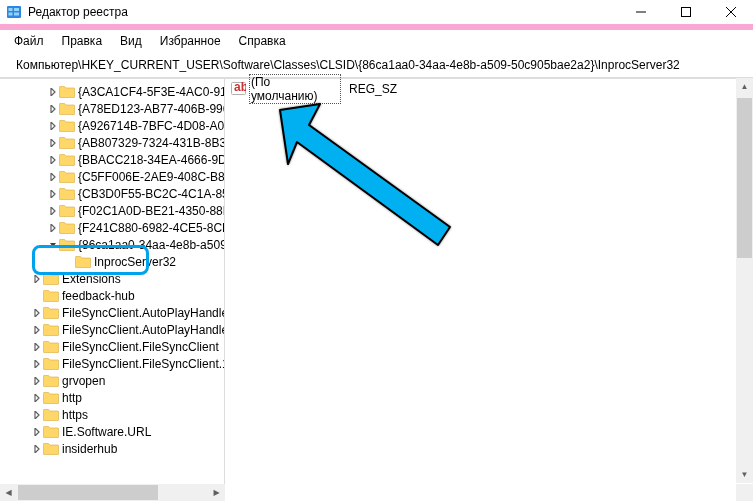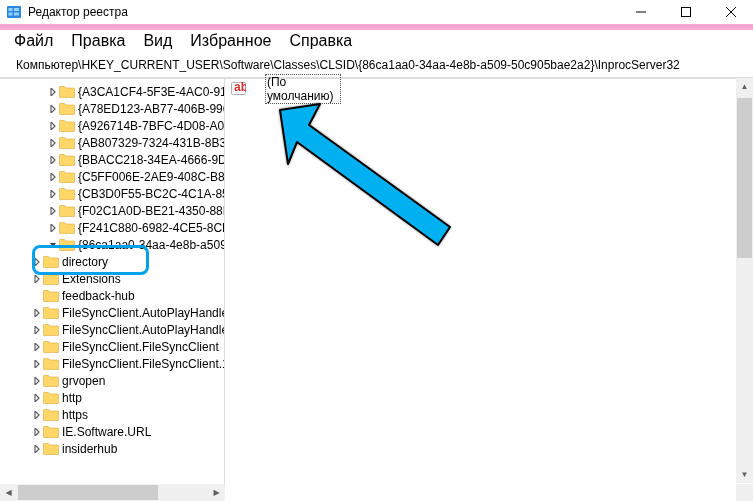--- a/index.html
+++ b/index.html
@@ -5,42 +5,42 @@
 * { margin:0; padding:0; box-sizing:border-box; font-family:"Segoe UI",Tahoma,sans-serif; font-size:12px; }
 body { background:#fff; width:753px; height:501px; overflow:hidden; position:relative; }
 
 .titlebar { height:30px; display:flex; align-items:center; border-bottom:6px solid #f9a8d4; }
 .titlebar .app-icon { width:16px; height:16px; margin:0 6px; }
 .titlebar .title { flex:1; font-size:12px; }
 .win-controls { display:flex; height:100%; }
 .win-controls > div { width:45px; display:flex; align-items:center; justify-content:center; }
 
 .menubar { height:22px; display:flex; align-items:center; padding:0 6px; gap:2px; }
-.menubar span { padding:2px 8px; font-size:16px; }
+.menubar span { padding:2px 8px; font-size:12px; }
 
 .address { height:26px; display:flex; align-items:center; padding:0 16px; border-bottom:1px solid #ddd; font-size:12px; white-space:nowrap; overflow:hidden; }
 
 .content { display:flex; height:calc(100% - 78px); border-top:1px solid #ddd; }
 
 .tree { width:225px; overflow:hidden; border-right:1px solid #ddd; padding:4px 0; background:#fff; }
 .tree-row { display:flex; align-items:center; height:17px; padding-left:0; white-space:nowrap; position:relative; }
 .twisty { width:13px; height:13px; display:inline-flex; align-items:center; justify-content:center; color:#404040; font-size:9px; flex-shrink:0; }
 .folder-icon { width:16px; height:13px; margin-right:3px; flex-shrink:0; }
 .tree-row span.lbl { font-size:12px; color:#000; }
 .indent-2 { padding-left:30px; }
 .indent-3 { padding-left:46px; }
 .indent-4 { padding-left:62px; }
 .highlight-box { border:3px solid #00a2ed; border-radius:8px; position:absolute; }
 
 .cols { flex:1; display:flex; flex-direction:column; }
 .col-head { display:flex; height:23px; border-bottom:1px solid #e5e5e5; }
 .col-head > div { padding:3px 8px; border-right:1px solid #e5e5e5; font-size:12px; }
 .list-body { flex:1; }
 .list-row { display:flex; height:19px; align-items:center; }
-.cell-name { width:116px; padding-left:6px; display:flex; align-items:center; gap:19px; }
+.cell-name { width:116px; padding-left:6px; display:flex; align-items:center; gap:3px; }
 .cell-type { width:110px; padding-left:8px; }
 .cell-val { flex:1; padding-left:8px; }
 .val-icon { width:15px; height:15px; flex-shrink:0; }
 .sel-box { border:1px dotted #555; padding:0 1px; }
 
 .arrow { position:absolute; pointer-events:none; }
 
 .scrollbar-v { position:absolute; right:0; top:78px; bottom:18px; width:17px; background:#f0f0f0; }
 .scrollbar-v .thumb { position:absolute; left:1px; right:1px; top:20px; height:160px; background:#cdcdcd; }
 .scrollbar-v .arrow-btn { position:absolute; left:0; right:0; height:17px; display:flex; align-items:center; justify-content:center; font-size:8px; color:#606060;}
@@ -196,30 +196,26 @@
         <span class="twisty">
           <svg width="8" height="8">
             <path d="M1 2 L7 2 L4 6 Z" fill="#404040"></path>
           </svg>
         </span>
         <svg class="folder-icon" viewBox="0 0 16 13">
           <path d="M0.5 2.5 L0.5 12 Q0.5 12.5 1 12.5 L15 12.5 Q15.5 12.5 15.5 12 L15.5 3.5 Q15.5 3 15 3 L7 3 L5.5 1.5 L1 1.5 Q0.5 1.5 0.5 2 Z" fill="#ffd768" stroke="#d9a93e" stroke-width="0.6"></path>
         </svg>
         <span class="lbl">{86ca1aa0-34aa-4e8b-a509-</span>
       </div>
-      <div class="tree-row indent-2">
-        <span class="twisty">
-          <svg width="8" height="8">
-            <path d="M2 0 L6 4 L2 8 Z" fill="none" stroke="#606060" stroke-width="1.2"></path>
-          </svg>
-        </span>
-        <svg class="folder-icon" viewBox="0 0 16 13">
-          <path d="M0.5 2.5 L0.5 12 Q0.5 12.5 1 12.5 L15 12.5 Q15.5 12.5 15.5 12 L15.5 3.5 Q15.5 3 15 3 L7 3 L5.5 1.5 L1 1.5 Q0.5 1.5 0.5 2 Z" fill="#ffd768" stroke="#d9a93e" stroke-width="0.6"></path>
-        </svg>
-        <span class="lbl">directory</span>
+      <div class="tree-row indent-4">
+        <span class="twisty"></span>
+        <svg class="folder-icon" viewBox="0 0 16 13">
+          <path d="M0.5 2.5 L0.5 12 Q0.5 12.5 1 12.5 L15 12.5 Q15.5 12.5 15.5 12 L15.5 3.5 Q15.5 3 15 3 L7 3 L5.5 1.5 L1 1.5 Q0.5 1.5 0.5 2 Z" fill="#ffd768" stroke="#d9a93e" stroke-width="0.6"></path>
+        </svg>
+        <span class="lbl">InprocServer32</span>
       </div>
       <div class="tree-row indent-2">
         <span class="twisty">
           <svg width="8" height="8">
             <path d="M2 0 L6 4 L2 8 Z" fill="none" stroke="#606060" stroke-width="1.2"></path>
           </svg>
         </span>
         <svg class="folder-icon" viewBox="0 0 16 13">
           <path d="M0.5 2.5 L0.5 12 Q0.5 12.5 1 12.5 L15 12.5 Q15.5 12.5 15.5 12 L15.5 3.5 Q15.5 3 15 3 L7 3 L5.5 1.5 L1 1.5 Q0.5 1.5 0.5 2 Z" fill="#ffd768" stroke="#d9a93e" stroke-width="0.6"></path>
         </svg>
@@ -335,20 +331,21 @@
   <div class="cols">
     <div class="list-body">
       <div class="list-row">
         <div class="cell-name">
           <svg class="val-icon" viewBox="0 0 15 15">
             <rect x="0.5" y="1.5" width="14" height="12" rx="1" fill="#fff" stroke="#b0b0b0"></rect>
             <text x="3" y="10" font-size="8" font-weight="bold" fill="#d03030">ab</text>
           </svg>
           <span class="sel-box">(По умолчанию)</span>
         </div>
+        <div class="cell-type">REG_SZ</div>
         <div class="cell-val"></div>
       </div>
     </div>
   </div>
 </div>
 
 <div class="highlight-box" style="left:32px;top:245px;width:117px;height:30px;"></div>
 
 <svg class="arrow" style="left:270px;top:100px;width:200px;height:160px;" viewBox="0 0 200 160">
   <defs>

